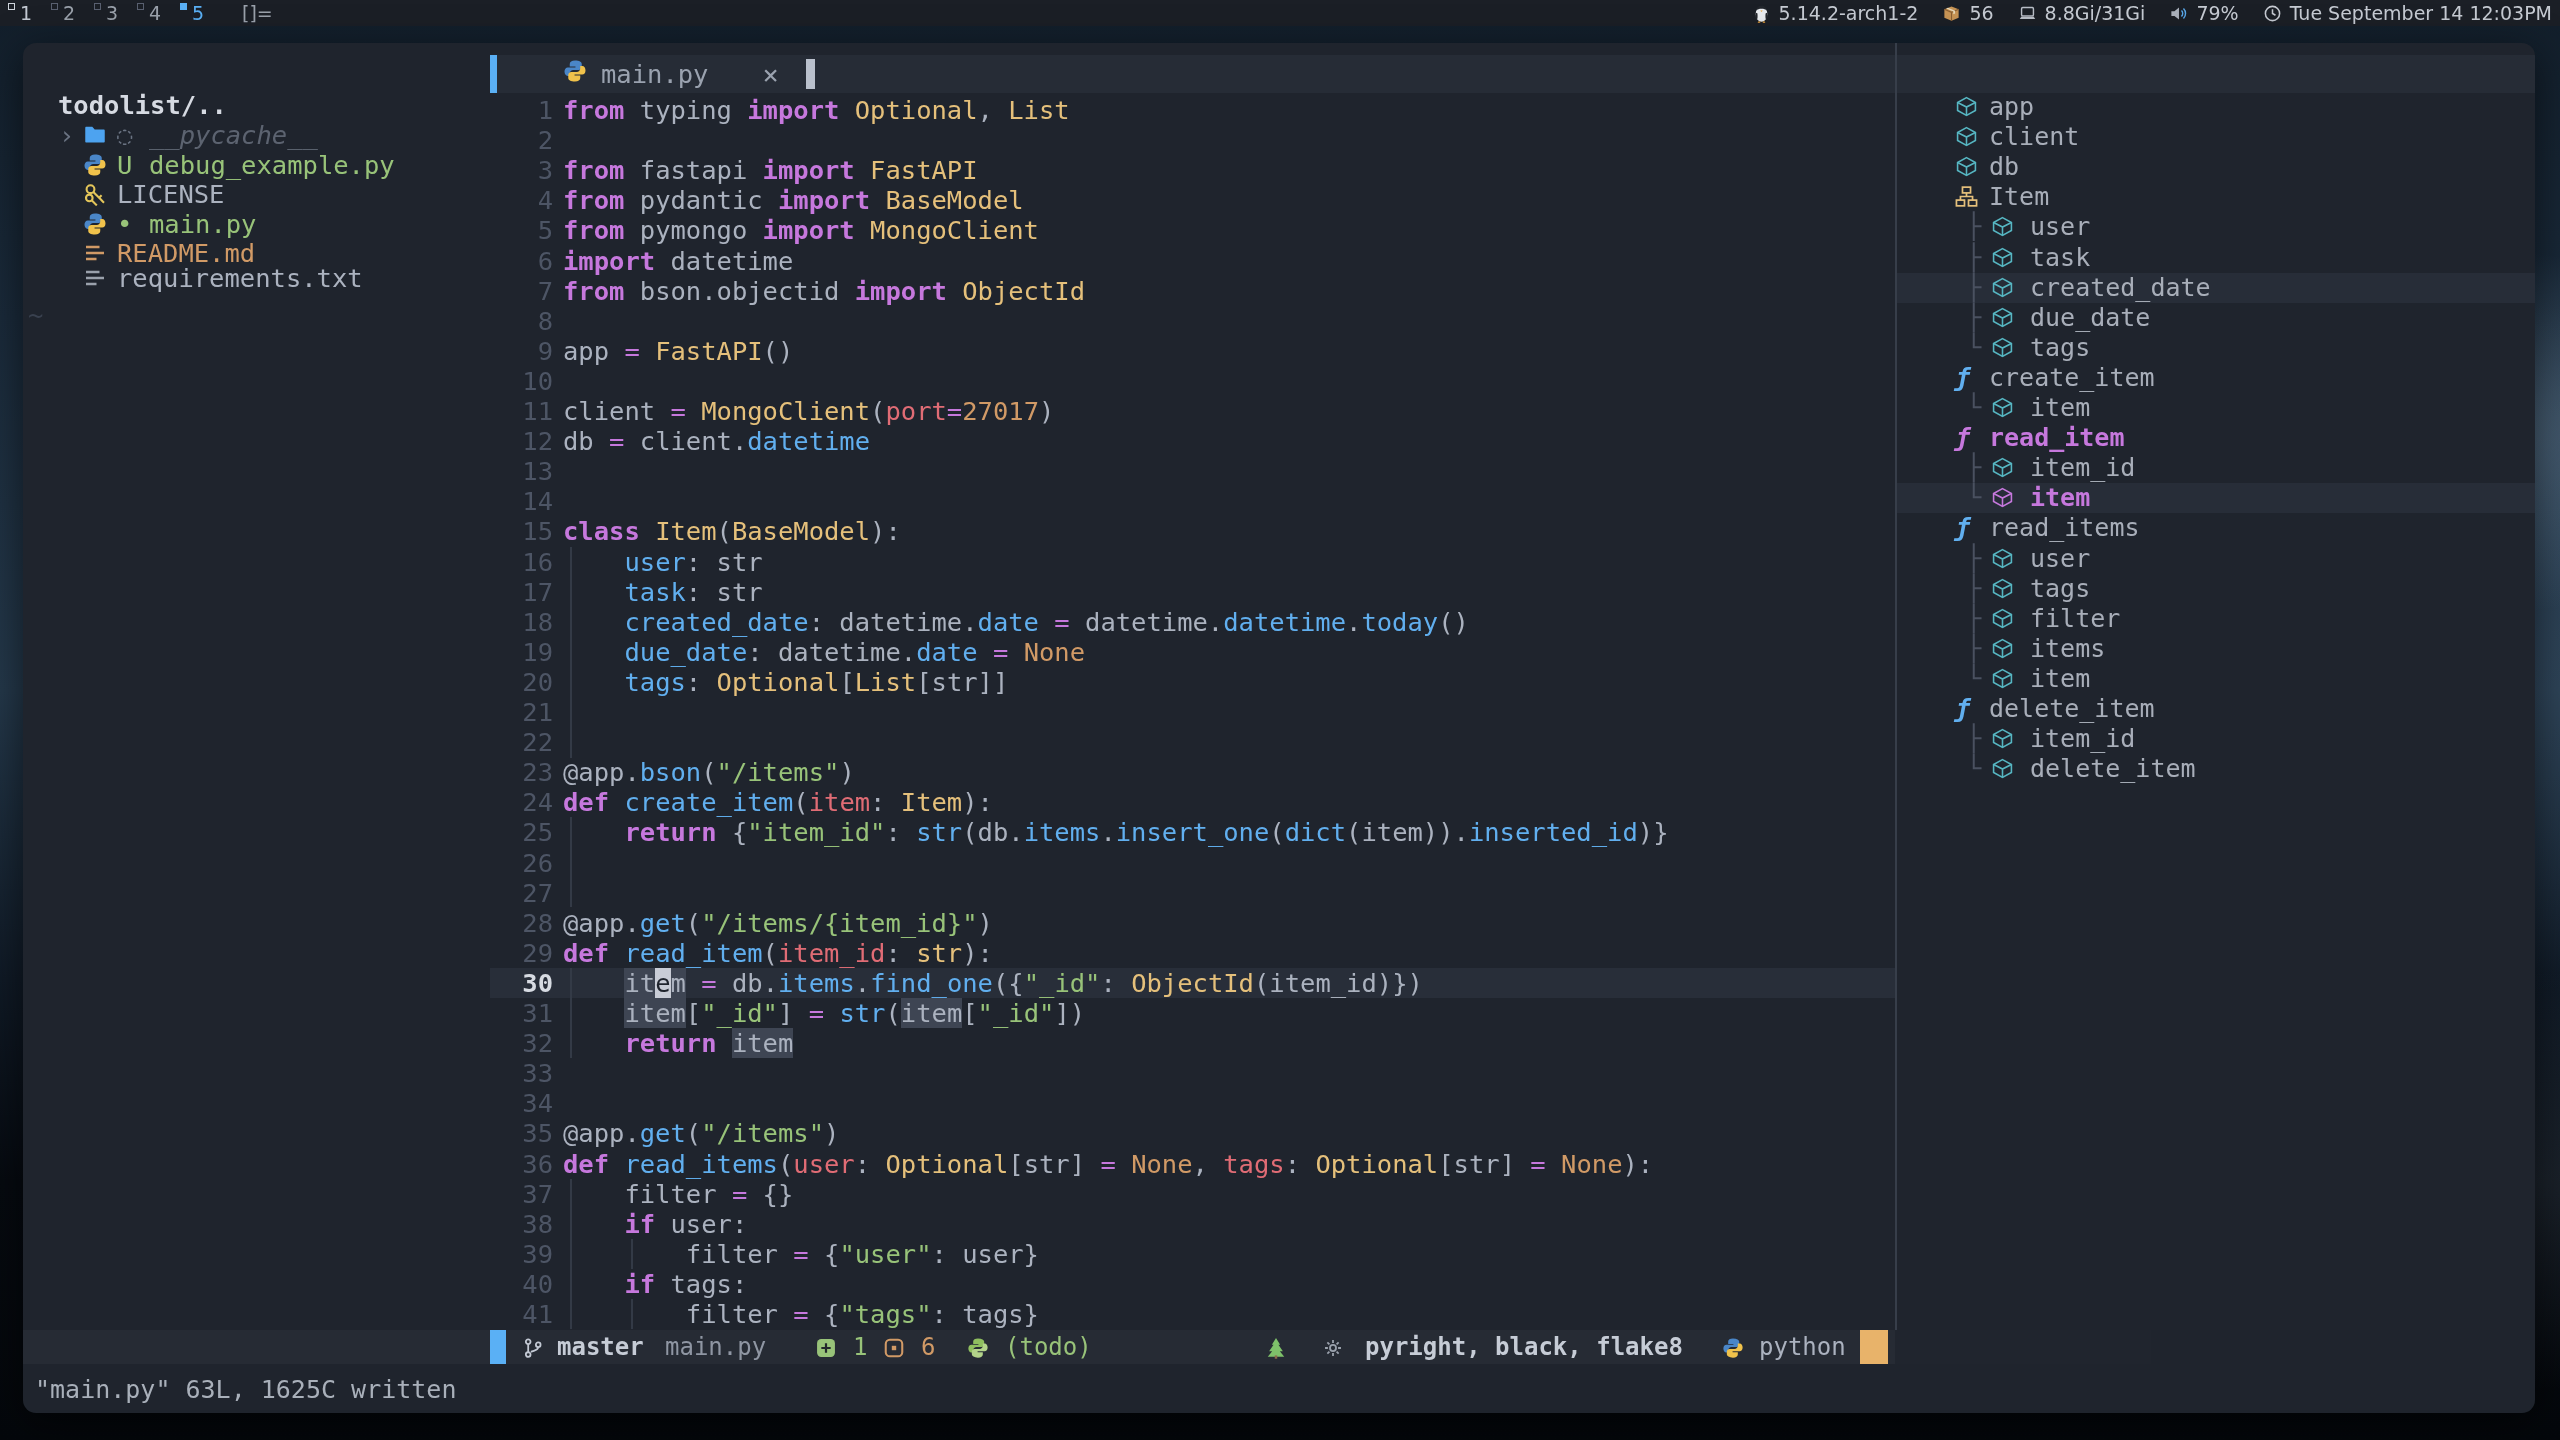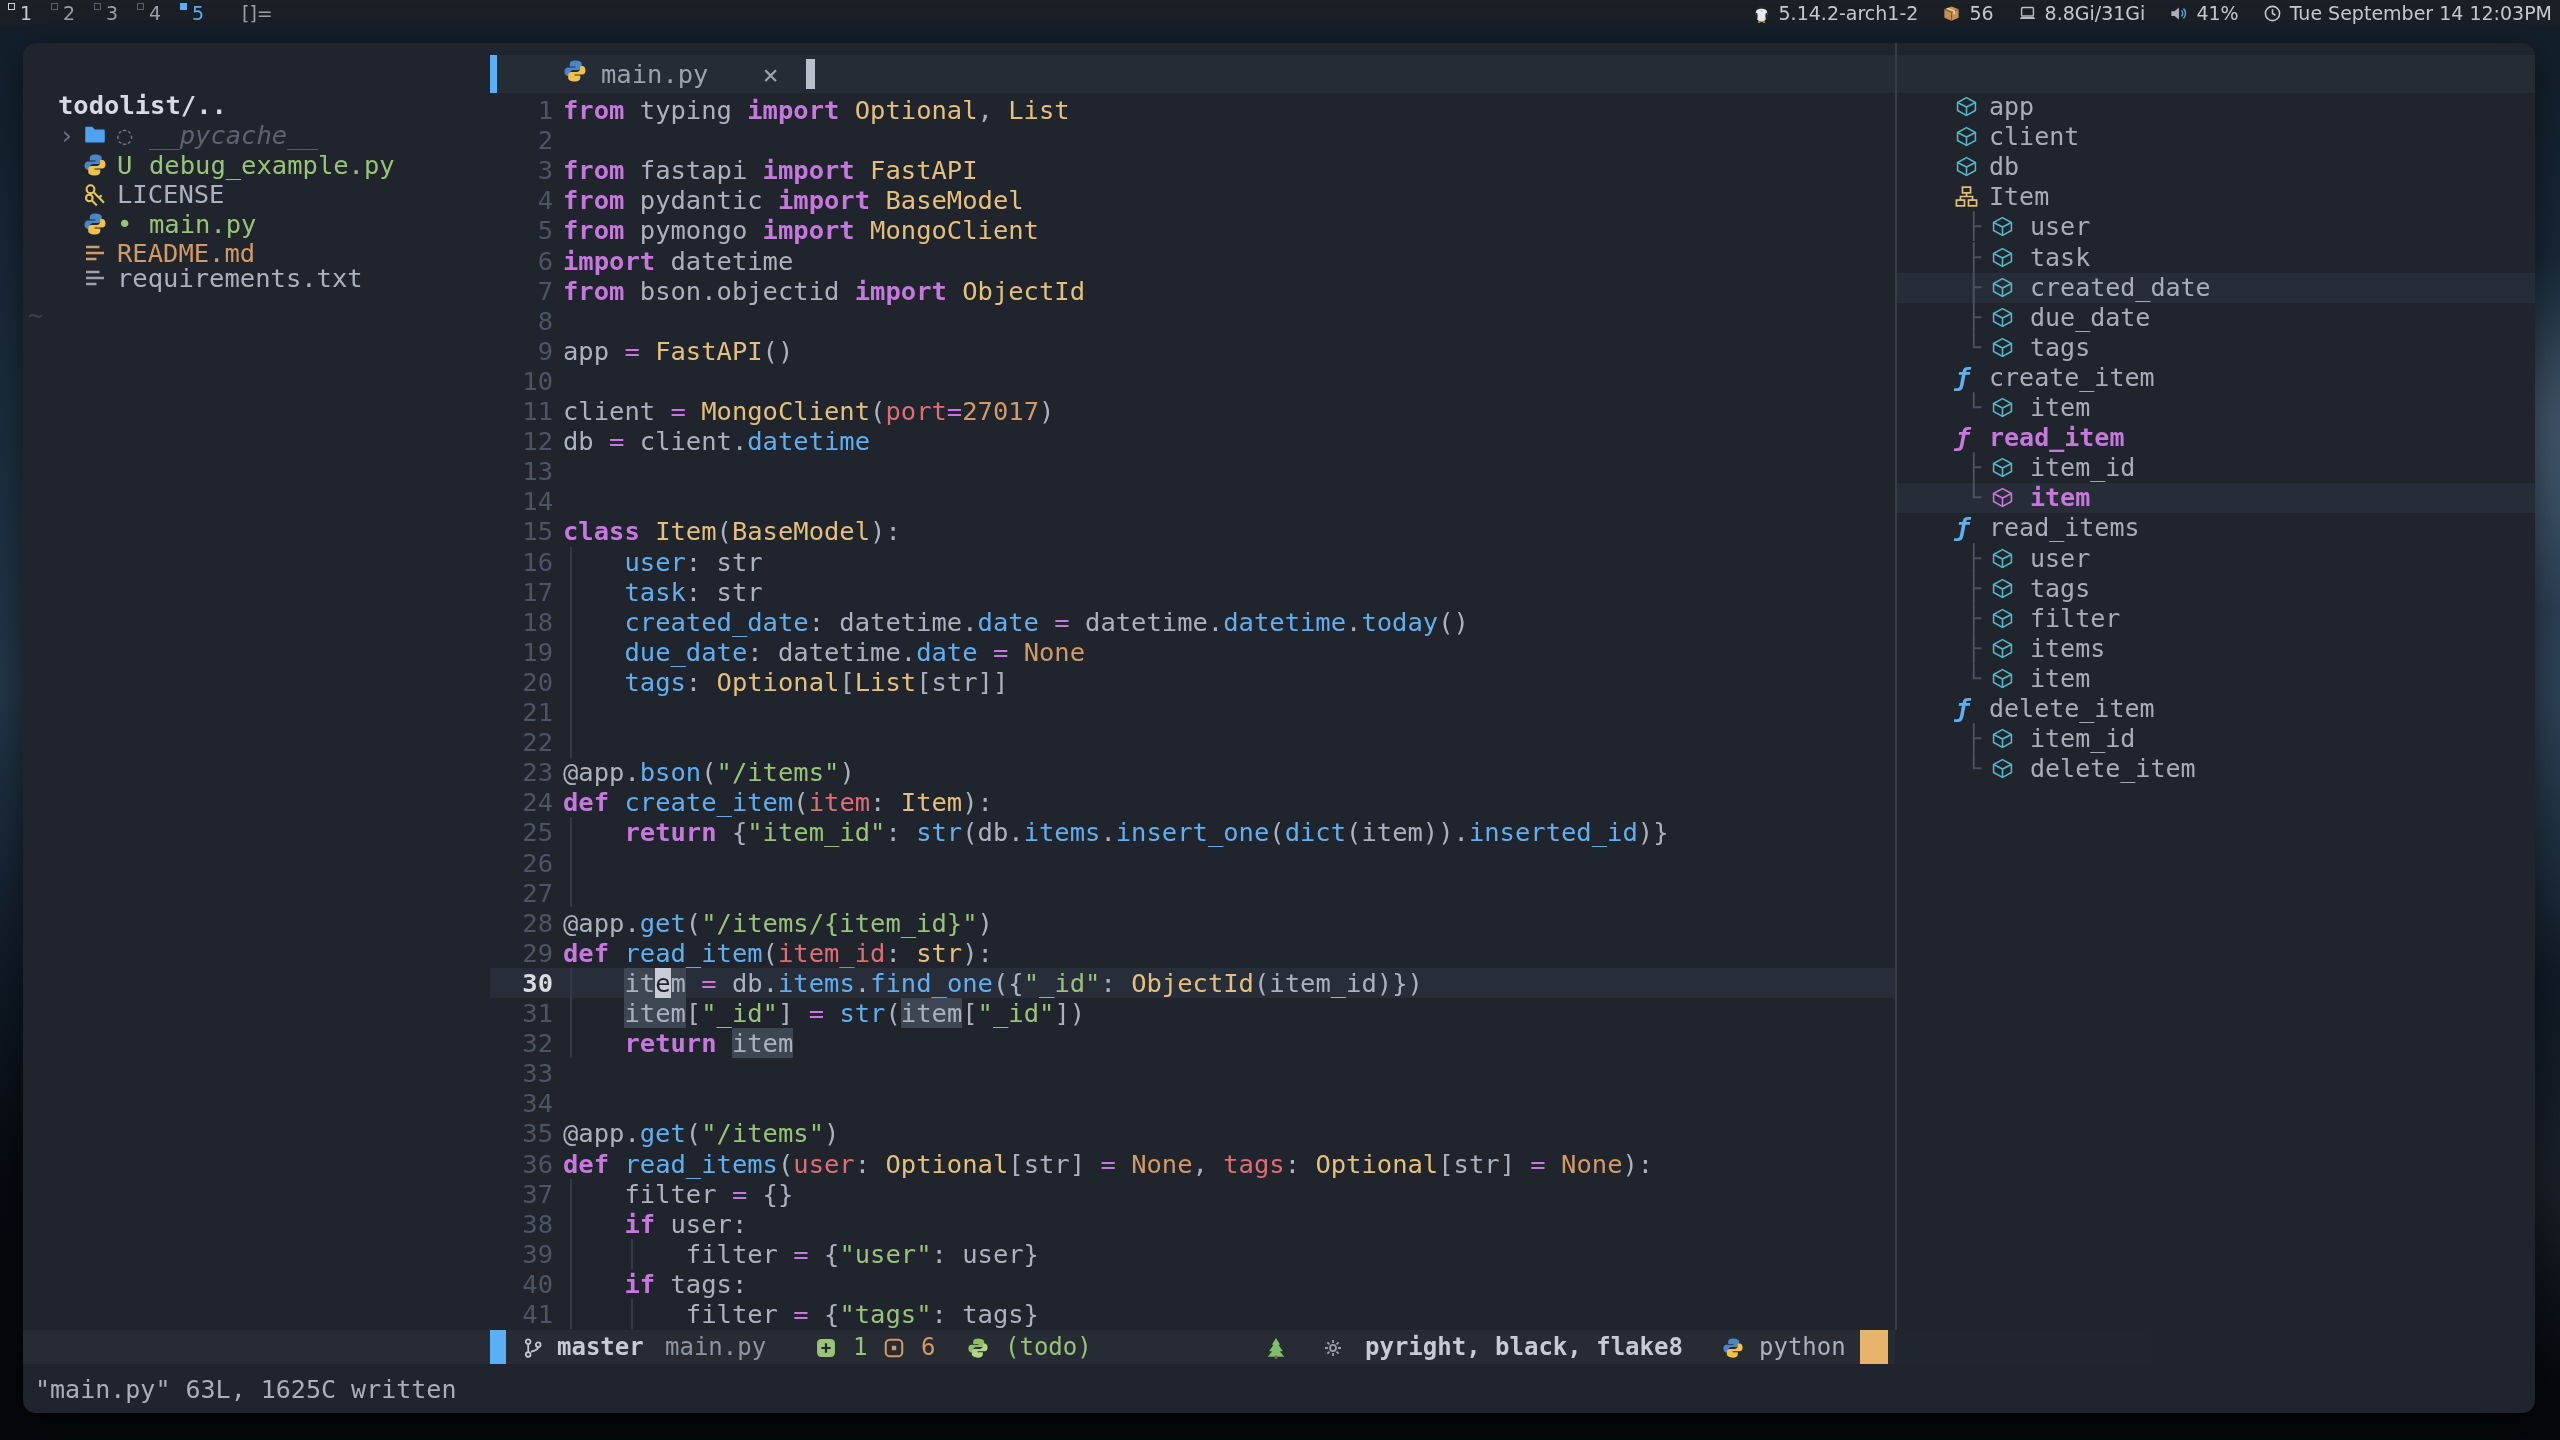--- a/index.html
+++ b/index.html
@@ -165,21 +165,21 @@
         </span>
         <span>8.8Gi/31Gi</span>
       </div>
       <div class="stat">
         <span>
           <svg viewBox="0 0 16 16">
             <path d="M2 6h2.6L8.4 3v10L4.6 10H2Z" fill="#aab1bc"></path>
             <path d="M10.5 5.5a3.5 3.5 0 0 1 0 5M12.2 3.8a6 6 0 0 1 0 8.4" stroke="#58a6e8" stroke-width="1.2" fill="none"></path>
           </svg>
         </span>
-        <span>41%</span>
+        <span>79%</span>
       </div>
       <div class="stat">
         <span>
           <svg viewBox="0 0 16 16" fill="none" stroke="#c6cad2" stroke-width="1.3">
             <circle cx="8" cy="8" r="6"></circle>
             <path d="M8 4.5V8l2.5 1.5"></path>
           </svg>
         </span>
         <span>Tue September 14 12:03PM</span>
       </div>

